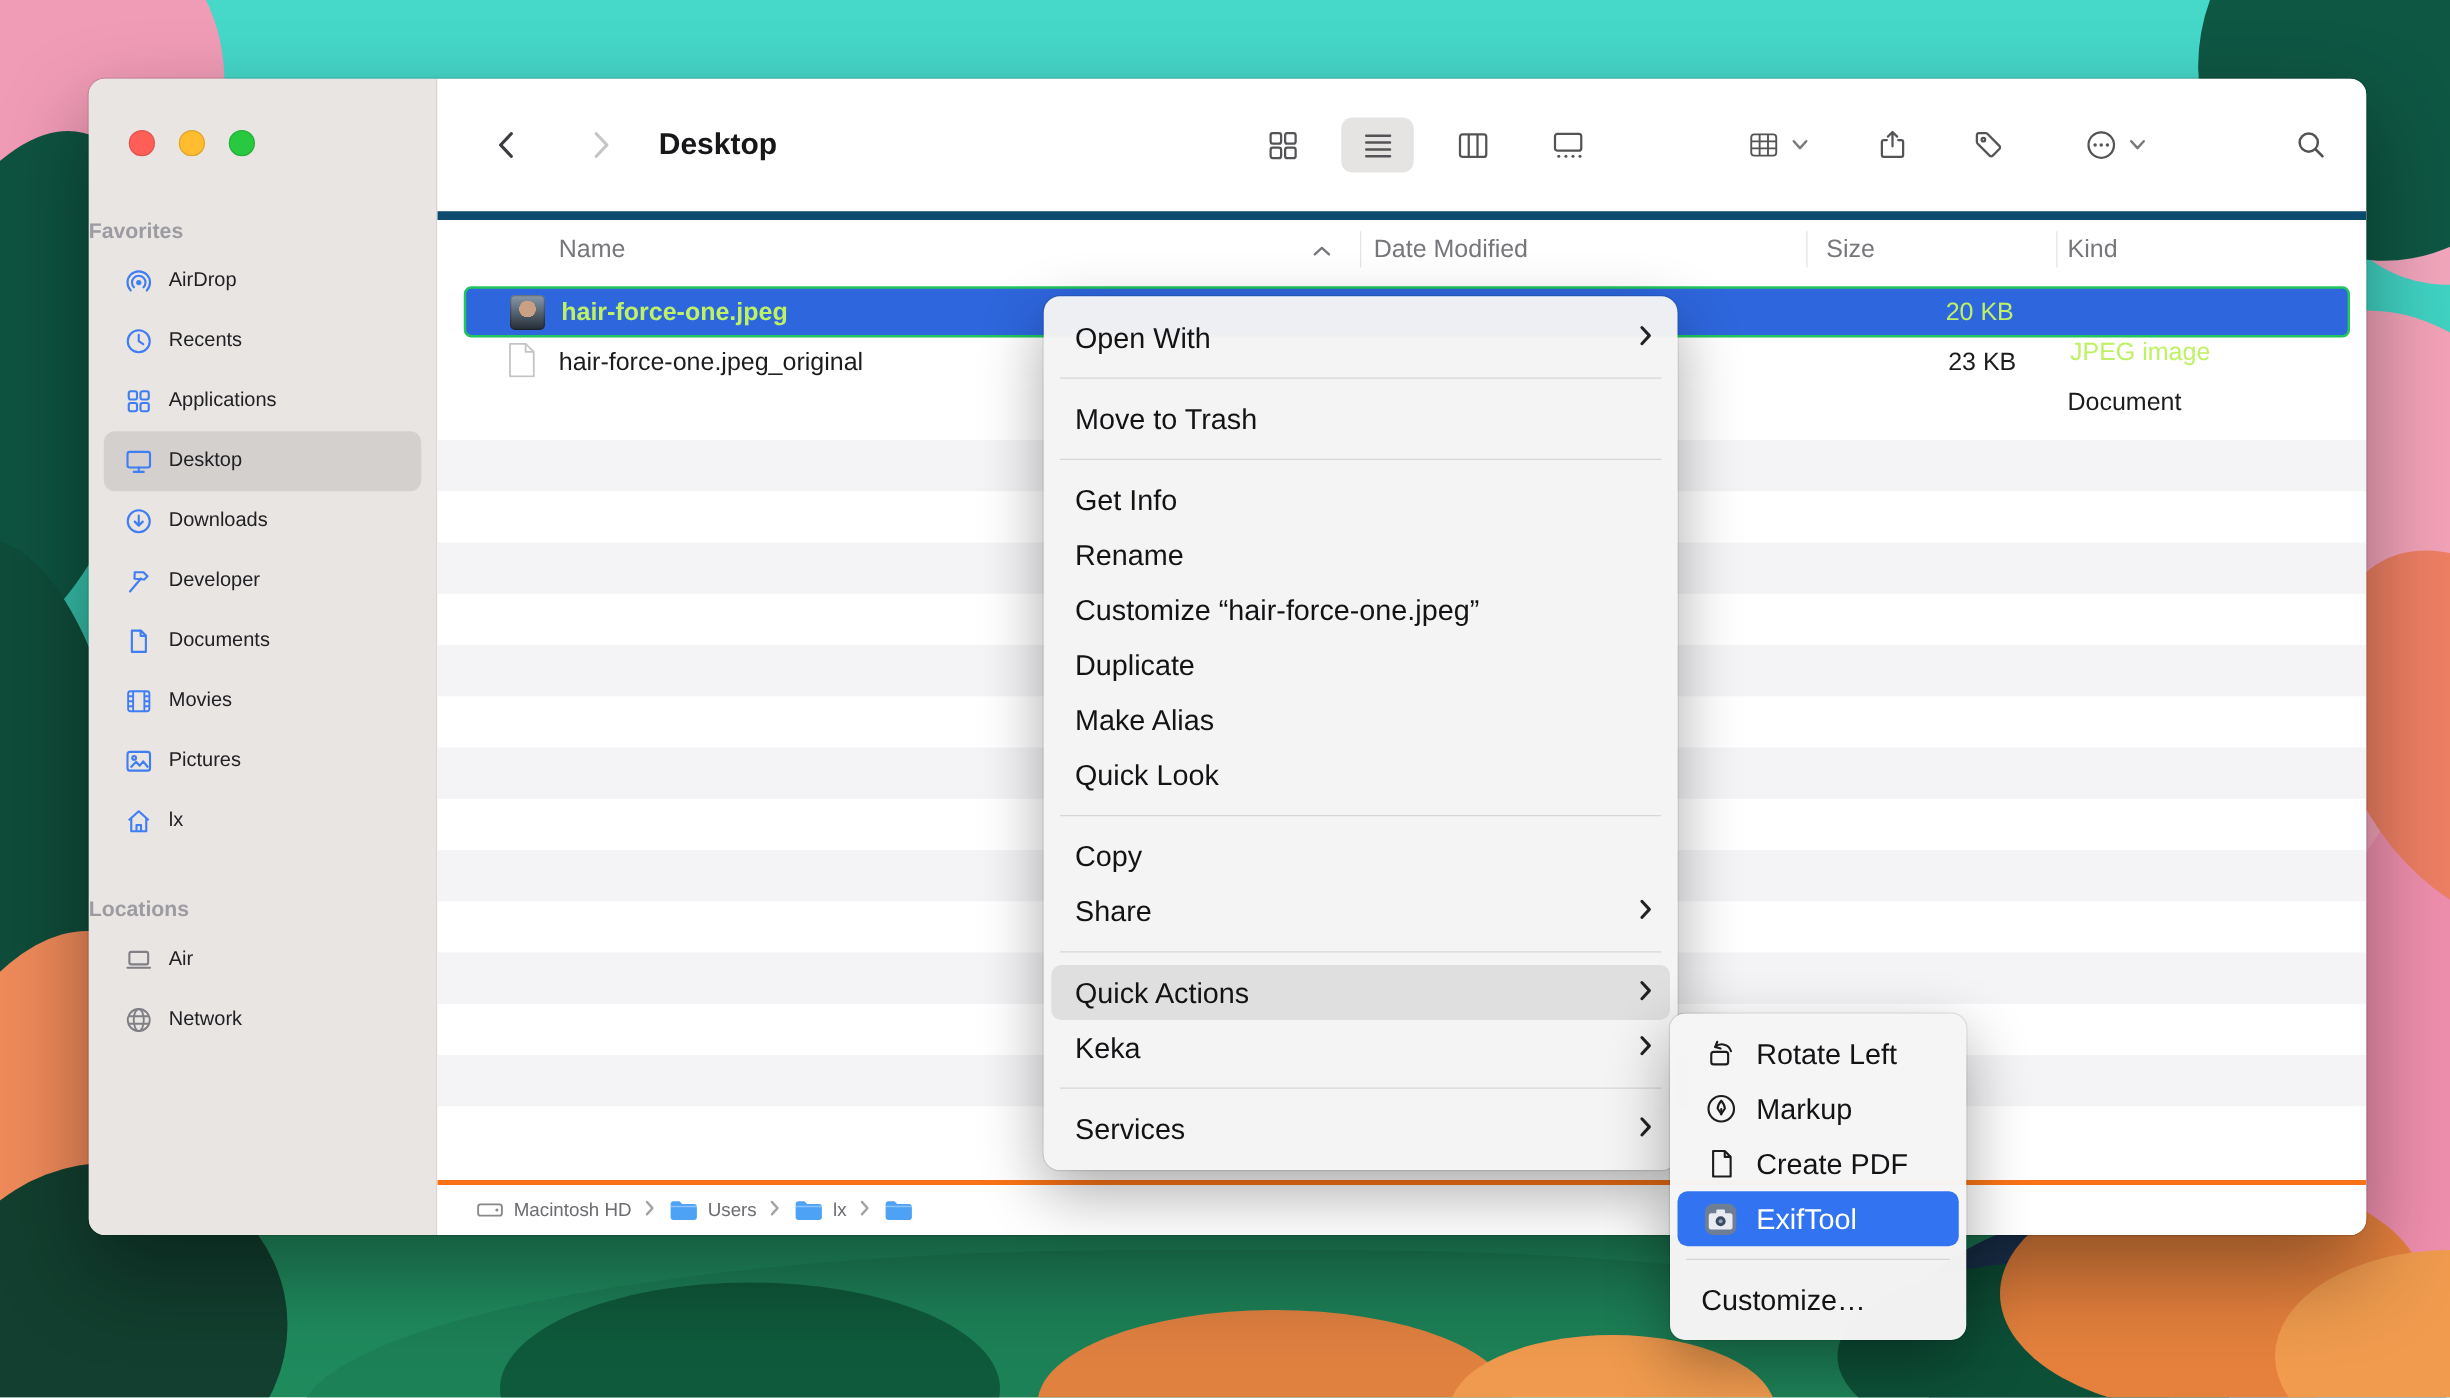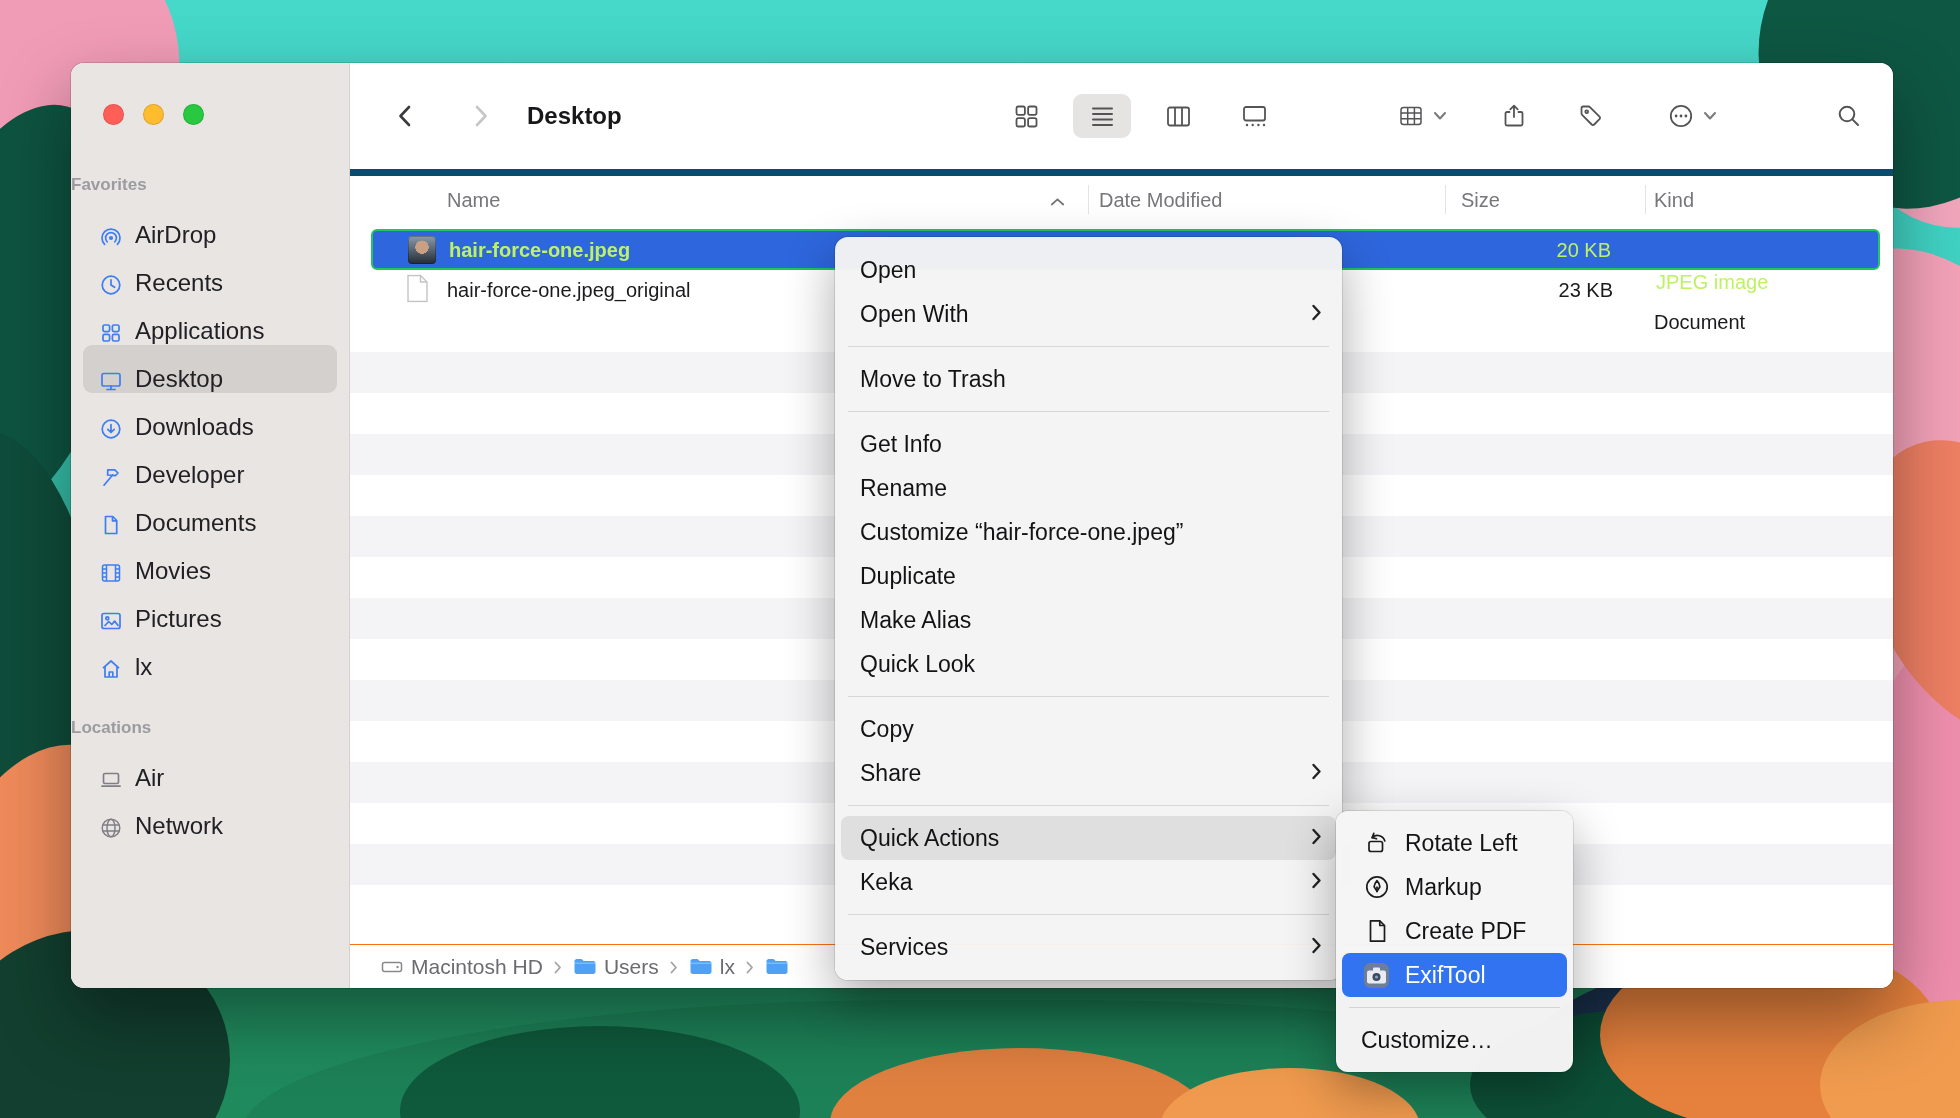--- a/index.html
+++ b/index.html
@@ -30,22 +30,22 @@
   .window{position:absolute;left:71px;top:63px;width:1822px;height:925px;border-radius:13px;
     overflow:hidden;display:flex;background:#fff;
     box-shadow:0 30px 70px rgba(0,0,0,.38),0 0 0 1px rgba(0,0,0,.12);}
   .sidebar{position:relative;width:278px;flex:none;background:#e9e5e3;border-right:1px solid rgba(0,0,0,.09);}
   .lights{position:absolute;top:41px;left:32px;display:flex;gap:19px;}
   .light{width:21px;height:21px;border-radius:50%;box-shadow:inset 0 0 0 1px rgba(0,0,0,.12);}
   .light.red{background:#ff5f57}.light.yellow{background:#febc2e}.light.green{background:#28c840}
   .sb-list{position:absolute;top:111px;left:0;right:0;}
   .sb-head{height:22px;line-height:22px;font-size:17px;font-weight:700;color:#9b9ba1;margin-bottom:5px;}
   .sb-head.loc{margin-top:36px;}
-  .sb-item{height:48px;display:flex;align-items:flex-end;margin:0 12px;padding-left:16px;border-radius:9px;
-    font-size:24px;color:#202025;gap:12px;}
+  .sb-item{height:48px;display:flex;align-items:center;margin:0 12px;padding-left:16px;border-radius:9px;
+    font-size:16px;color:#202025;gap:12px;}
   .sb-item.selected{background:rgba(0,0,0,.09);}
   .sb-ic{width:24px;height:24px;flex:none;color:#3f7df2;}
   .sb-ic svg{display:block}
 
   .main{position:relative;flex:1;background:#fff;}
   button{all:unset;}
   .tb{position:absolute;top:53px;transform:translate(-50%,-50%);display:flex;align-items:center;
     justify-content:center;color:#545457;}
   .tb svg{display:block}
   .nav-back{left:56px;color:#3c3c40}
@@ -74,22 +74,22 @@
     background:radial-gradient(circle at 50% 40%,#c9a084 0 30%,rgba(0,0,0,0) 31%),
                linear-gradient(180deg,#8a9aa8 0%,#5a6a78 45%,#232a33 100%);
     box-shadow:inset 0 0 0 1px rgba(0,0,0,.25);}
   .fname{position:absolute;left:76px;top:0;line-height:38px;font-weight:600;}
   .frow.r2 .fname{font-weight:400;line-height:41px;}
   .fsize{position:absolute;right:267px;top:0;line-height:38px;text-align:right;}
   .frow.r2 .fsize{line-height:41px;}
   .fkind{position:absolute;left:1283px;top:0;line-height:38px;margin-top:32px;}
   .frow.r2 .fkind{line-height:41px;}
 
-  .pathbar{position:absolute;left:0;right:0;bottom:0;height:44px;background:#fff;border-top:1px solid #f97316;
-    display:flex;align-items:center;padding-left:31px;gap:11px;font-size:21px;color:#6b6b70;box-sizing:border-box;}
+  .pathbar{position:absolute;left:0;right:0;bottom:0;height:44px;background:#fff;border-top:4px solid #f97316;
+    display:flex;align-items:center;padding-left:31px;gap:11px;font-size:15px;color:#6b6b70;box-sizing:border-box;}
   .pitem{display:flex;align-items:center;gap:8px;}
   .pitem svg{display:block}
 
   
   .menu{position:absolute;left:835px;top:237px;width:507px;box-sizing:border-box;padding:11px 0;
     border-radius:13px;background:rgba(245,244,244,.97);z-index:50;
     box-shadow:0 18px 50px rgba(0,0,0,.33),0 0 0 1px rgba(0,0,0,.10);}
   .mi{height:44px;display:flex;align-items:center;padding:0 22px 0 25px;font-size:23px;color:#131316;position:relative;}
   .mi .chev{position:absolute;right:20px;top:50%;transform:translateY(-50%);}
   .mi.hl{margin:0 6px;padding:0 16px 0 19px;border-radius:8px;background:rgba(0,0,0,.085);}
@@ -447,23 +447,20 @@
                 <path d="M1.5 5.6h21v1.2h-21z" fill="rgba(255,255,255,0.35)"></path>
               </svg>
             </span>
         </span>
       </div>
     </main>
   </div>
 
   <div class="menu">
     <div class="mi">
-        <span>Open</span>
-      </div>
-    <div class="mi">
         <span>Open With</span>
         <span class="chev"><svg width="11" height="18" viewBox="0 0 11 18" fill="none" stroke="#222226" stroke-width="2.4" stroke-linecap="round" stroke-linejoin="round">
             <path d="M2.5 2.5l6 6.5-6 6.5"></path>
           </svg></span>
       </div>
     <div class="msep"></div>
     <div class="mi">
         <span>Move to Trash</span>
       </div>
     <div class="msep"></div>

